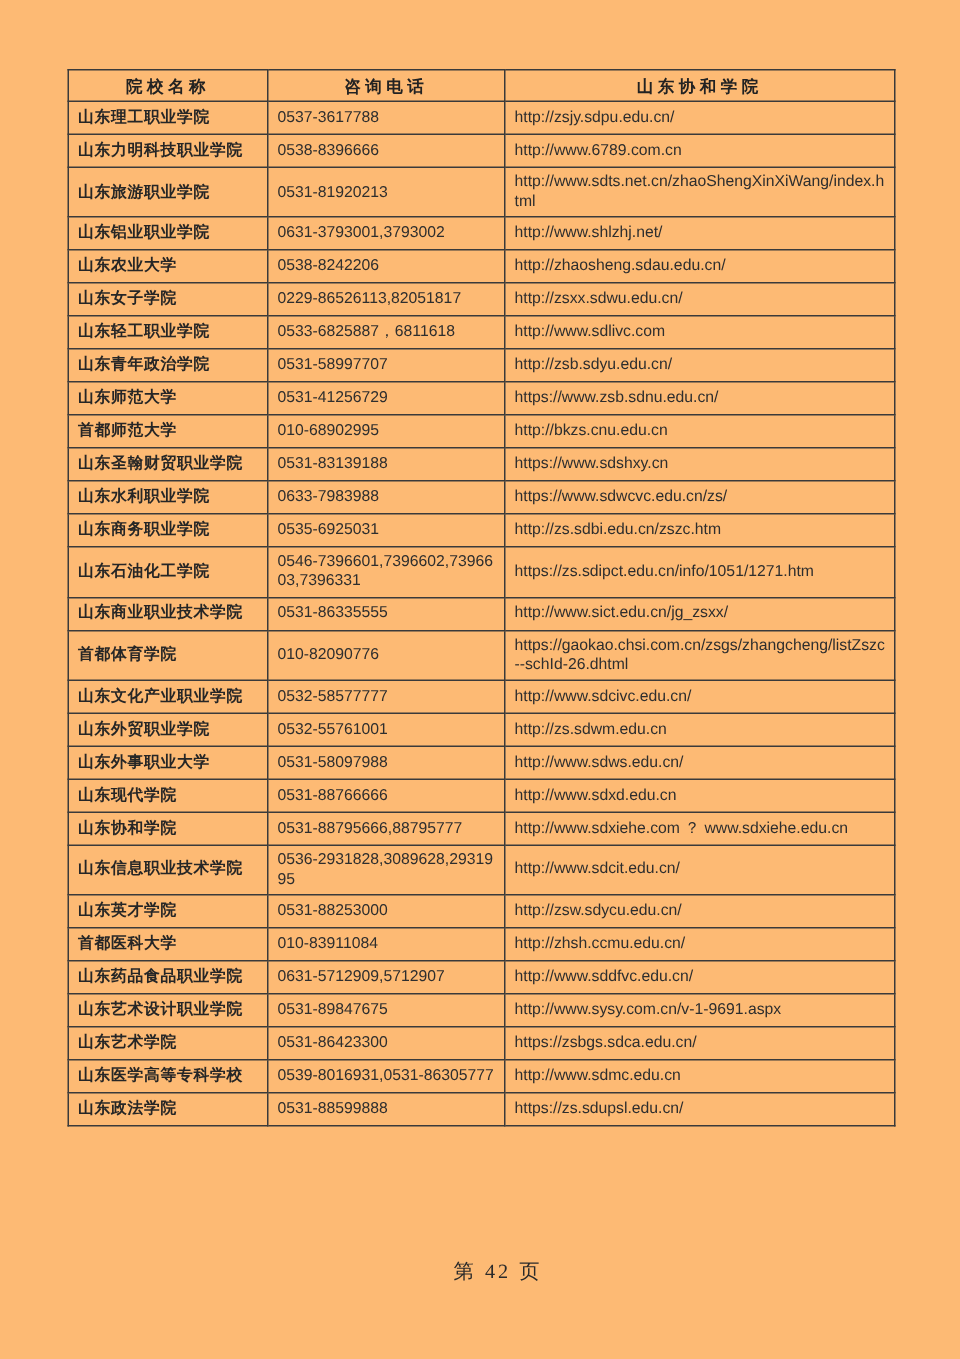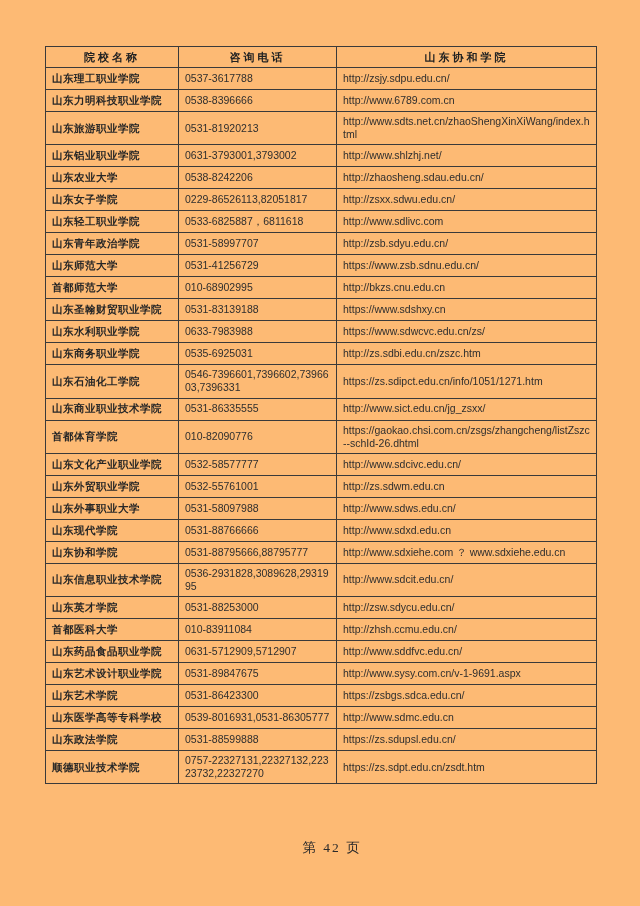--- a/index.html
+++ b/index.html
@@ -229,23 +229,18 @@
         <tr>
           <td class="school-name-cell">山东医学高等专科学校</td>
           <td class="phone-cell">0539-8016931,0531-86305777</td>
           <td class="url-cell">http://www.sdmc.edu.cn</td>
         </tr>
         <tr>
           <td class="school-name-cell">山东政法学院</td>
           <td class="phone-cell">0531-88599888</td>
           <td class="url-cell">https://zs.sdupsl.edu.cn/</td>
         </tr>
-        <tr>
-          <td class="school-name-cell">顺德职业技术学院</td>
-          <td class="phone-cell">0757-22327131,22327132,22323732,22327270</td>
-          <td class="url-cell">https://zs.sdpt.edu.cn/zsdt.htm</td>
-        </tr>
       </tbody>
   </table>
 
   <div class="page-footer">第 42 页</div>
 
 </div>
 
 </body></html>

